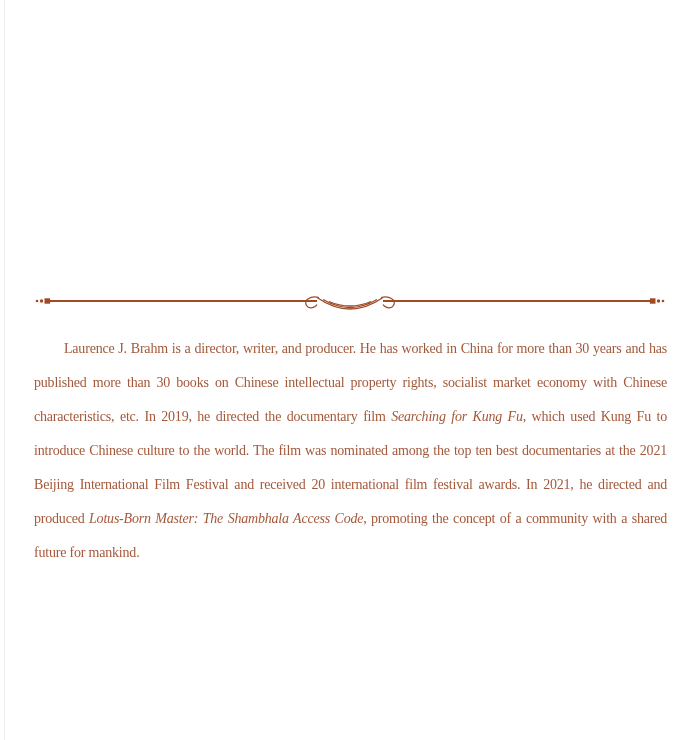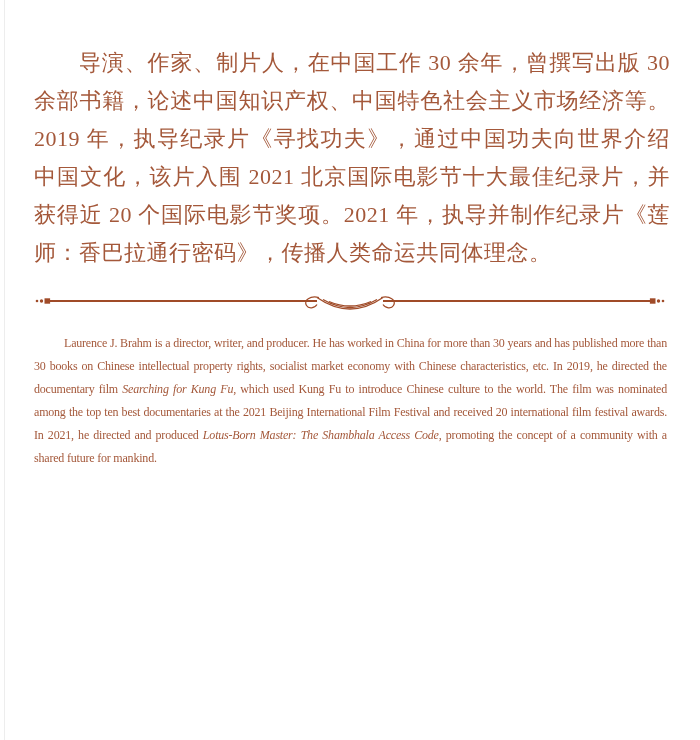--- a/index.html
+++ b/index.html
@@ -30,38 +30,35 @@
     letter-spacing:0.5px;
     color:var(--text);
   }
   .divider{
     position:absolute;top:280px;left:0;width:700px;height:44px;
     color:var(--divider);
   }
   .divider svg{display:block;width:700px;height:44px;}
   .bio-en{
     position:absolute;top:332px;left:34px;width:633px;
-    font-size:12px;line-height:23px;
+    font-size:14px;line-height:34px;
     text-align:justify;
     text-indent:30px;
     letter-spacing:-0.2px;
     color:var(--text);
   }
   .bio-en em{font-style:italic;}
 </style>
 </head>
 <body>
 
 <div class="page">
 
   <div class="page-edge"></div>
 
-  <p class="bio-zh">
-    <span>导演、作家、制片人，在中国工作 30 余年，曾撰写出版 30 余部书籍，论述中国知识产权、中国特色社会主义市场经济等。2019 年，执导纪录片《寻找功夫》，通过中国功夫向世界介绍中国文化，该片入围 2021 北京国际电影节十大最佳纪录片，并获得近 20 个国际电影节奖项。2021 年，执导并制作纪录片《莲师：香巴拉通行密码》，传播人类命运共同体理念。</span>
-  </p>
 
   <div class="divider">
     <svg viewBox="0 0 700 44" xmlns="http://www.w3.org/2000/svg">
 
       <circle cx="37" cy="21" r="1.3" fill="currentColor"></circle>
       <circle cx="41.5" cy="21" r="1.7" fill="currentColor"></circle>
       <rect x="44.5" y="18.3" width="5.6" height="5.4" fill="currentColor"></rect>
 
       <rect x="649.9" y="18.3" width="5.6" height="5.4" fill="currentColor"></rect>
       <circle cx="658.5" cy="21" r="1.7" fill="currentColor"></circle>

